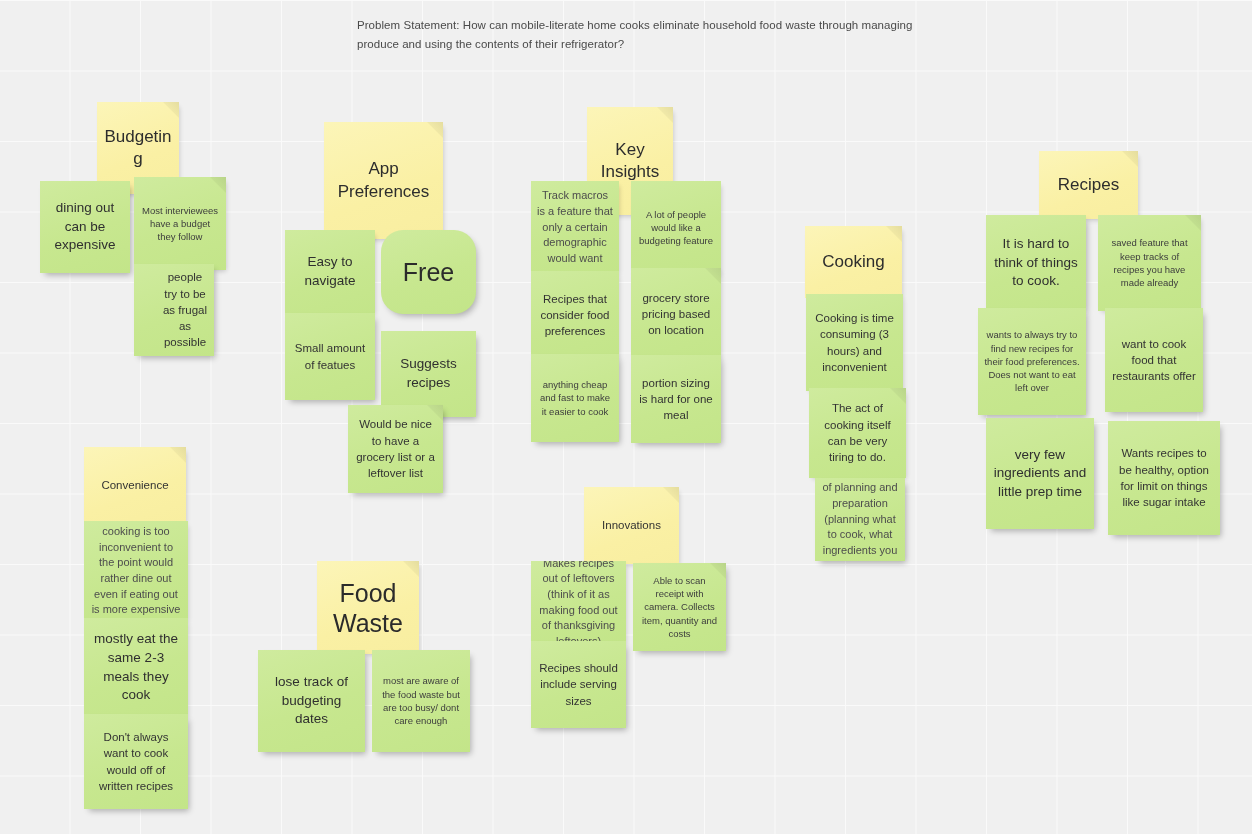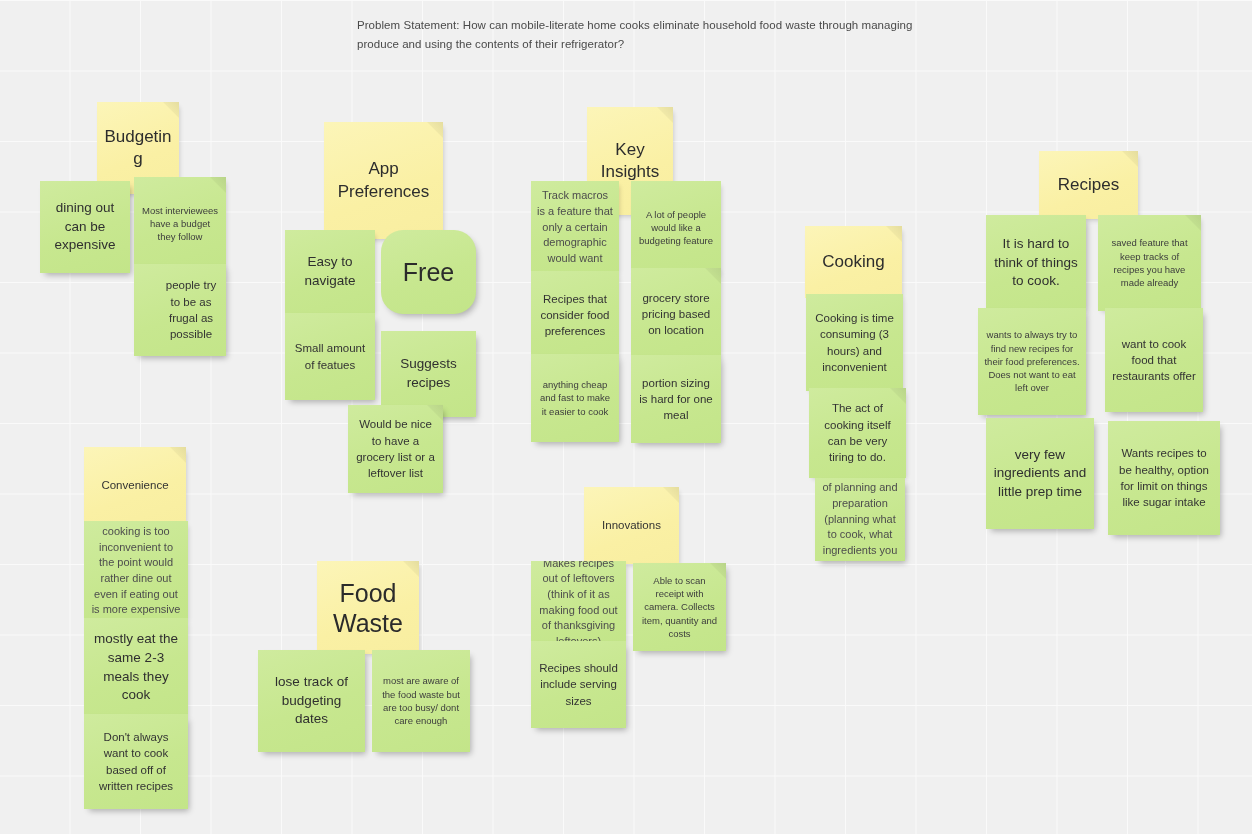--- a/index.html
+++ b/index.html
@@ -104,21 +104,21 @@
   </div>
 
   <div class="note green shadow" style="left:40px; top:181px; width:90px; height:92px;">
     <span class="t-lg">dining out can be expensive</span>
   </div>
 
   <div class="note green shadow-soft fold" style="left:134px; top:177px; width:92px; height:93px;">
     <span class="t-sm">Most interviewees have a budget they follow</span>
   </div>
 
-  <div class="note green shadow" style="left:134px; top:264px; width:92px; height:92px;padding-left:28px;">
+  <div class="note green shadow" style="left:134px; top:264px; width:80px; height:92px;padding-left:28px;">
     <span class="t-md">people try to be as frugal as possible</span>
   </div>
 
   <div class="note yellow shadow-soft fold" style="left:324px; top:122px; width:119px; height:117px;">
     <span class="t-xl">App Preferences</span>
   </div>
 
   <div class="note green shadow-soft" style="left:285px; top:230px; width:90px; height:84px;">
     <span class="t-lg">Easy to navigate</span>
   </div>
@@ -217,21 +217,21 @@
 
   <div class="note green shadow-soft" style="left:84px; top:521px; width:104px; height:100px;">
     <span class="t-xs">cooking is too inconvenient to the point would rather dine out even if eating out is more expensive</span>
   </div>
 
   <div class="note green shadow-soft" style="left:84px; top:618px; width:104px; height:99px;">
     <span class="t-lg">mostly eat the same 2-3 meals they cook</span>
   </div>
 
   <div class="note green shadow" style="left:84px; top:714px; width:104px; height:95px;">
-    <span class="t-md">Don't always want to cook based off of written recipes</span>
+    <span class="t-md">Don't always want to cook would off of written recipes</span>
   </div>
 
   <div class="note yellow shadow-soft fold" style="left:317px; top:561px; width:102px; height:93px;">
     <span class="t-xxl">Food Waste</span>
   </div>
 
   <div class="note green shadow" style="left:258px; top:650px; width:107px; height:102px;">
     <span class="t-lg">lose track of budgeting dates</span>
   </div>
 

